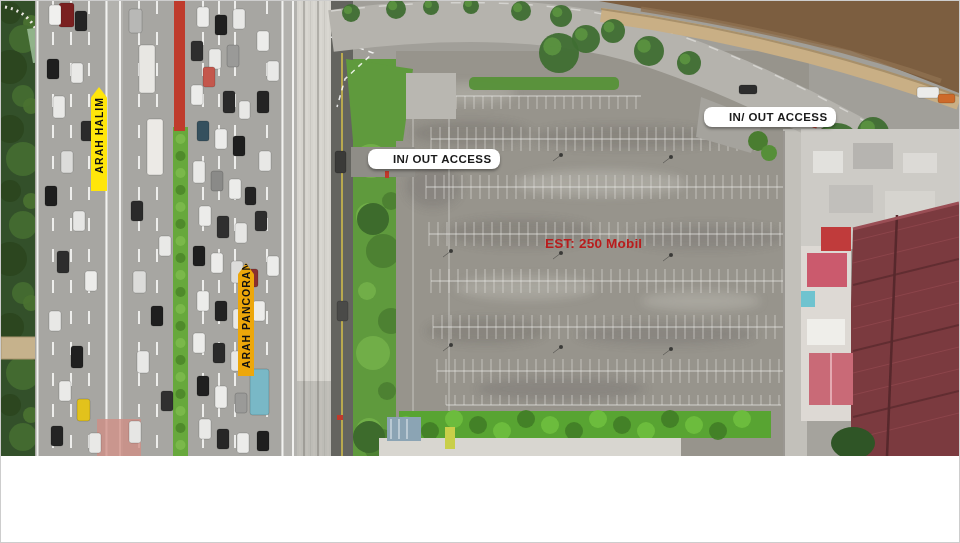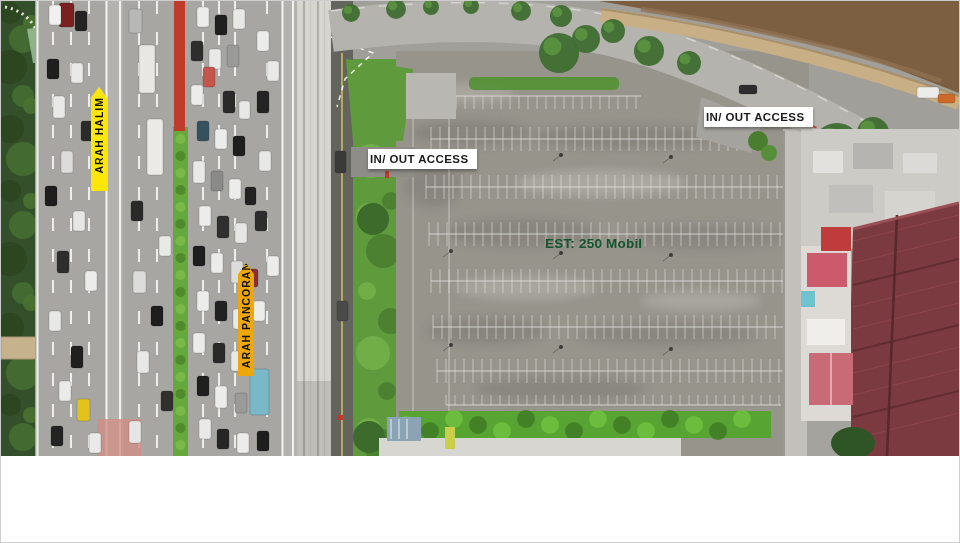--- a/index.html
+++ b/index.html
@@ -8,23 +8,23 @@
   #photo{position:absolute;left:0;top:0;width:958px;height:455px;}
   #photo svg{display:block;}
   .overlay{position:absolute;z-index:5;}
   .dir-banner{position:absolute;display:flex;align-items:center;justify-content:center;
       clip-path:polygon(50% 0,100% 10%,100% 100%,0 100%,0 10%);
       box-shadow:0 0 0 0;}
   .dir-banner span{writing-mode:vertical-rl;transform:rotate(180deg);
       font-weight:bold;font-size:10.5px;letter-spacing:1px;color:#111;white-space:nowrap;
       padding-top:8px;}
   .access-box{position:absolute;background:#fff;color:#1a1a1a;font-weight:bold;
-      font-size:11.5px;letter-spacing:.4px;padding:4px 9px 4px 2px;white-space:nowrap;
-      box-shadow:0 2px 3px rgba(0,0,0,.35);}
-  .est-note{position:absolute;color:#14532d;font-weight:bold;font-size:13.5px;
+      font-size:11.5px;letter-spacing:.4px;padding:4px 9px 4px 25px;white-space:nowrap;
+      box-shadow:0 2px 3px rgba(0,0,0,.35);border-radius:8px;}
+  .est-note{position:absolute;color:#b91c1c;font-weight:bold;font-size:13.5px;
       letter-spacing:.2px;white-space:nowrap;}
   #caption{position:absolute;left:0;top:455px;width:100%;height:86px;background:#ffffff;}
   #caption .title{position:absolute;left:35px;top:6px;font-size:36px;font-weight:800;
       color:#111;letter-spacing:0px;white-space:nowrap;}
   #caption .subtitle{position:absolute;left:36px;top:44px;font-size:19px;font-weight:bold;
       color:#161616;white-space:nowrap;}
   #caption .plus{text-decoration:underline;text-underline-offset:2px;}
 </style>
 </head>
 <body>

